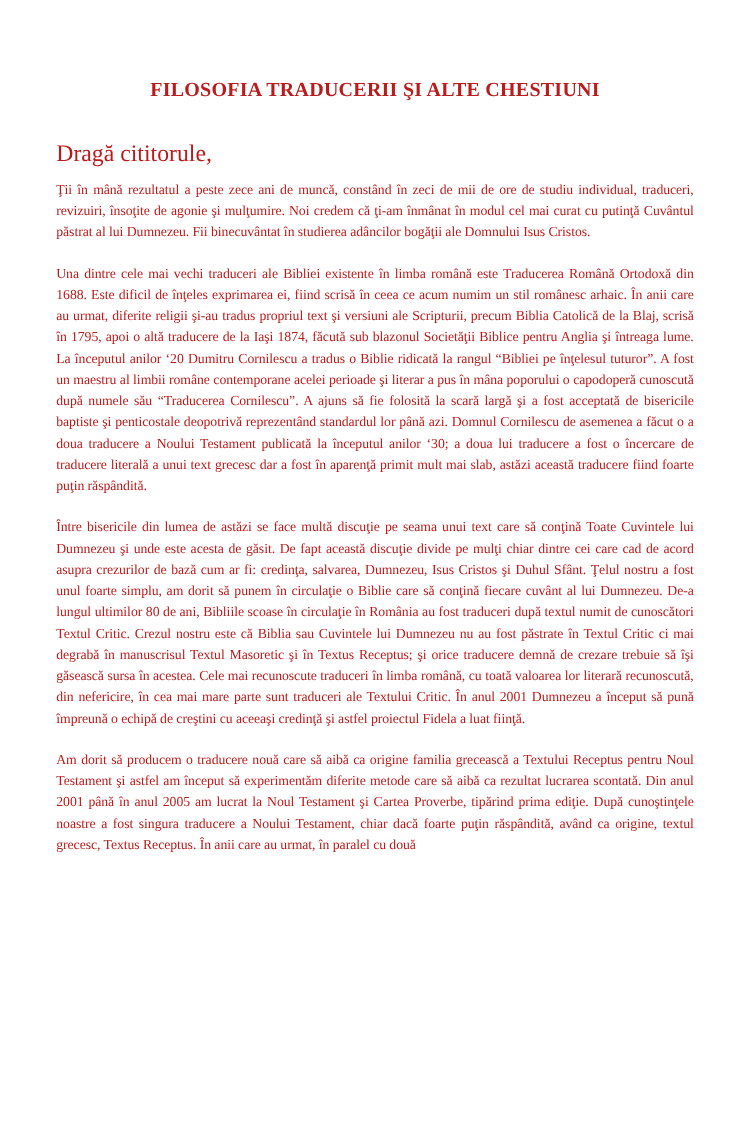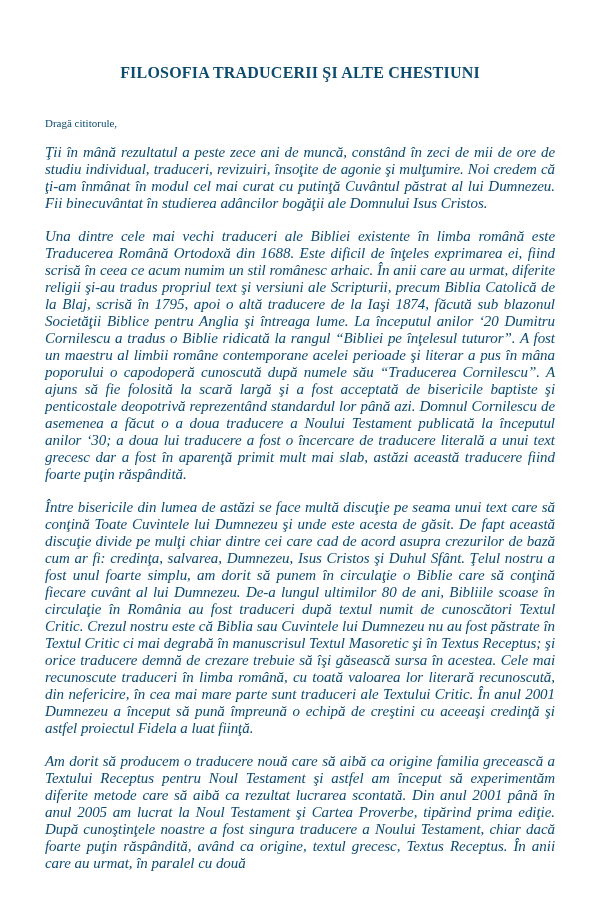--- a/index.html
+++ b/index.html
@@ -11,43 +11,42 @@
     width: 600px;
     height: 900px;
     overflow: hidden;
   }
   .page {
     box-sizing: border-box;
     width: 600px;
     height: 900px;
     padding: 62px 45px 0 45px;
     background: #ffffff;
-    color: #0c4a6e;
+    color: #b91c1c;
     font-family: "Liberation Serif", "DejaVu Serif", serif;
   }
   .title-block {
     text-align: center;
     font-weight: bold;
     font-size: 16px;
     line-height: 21px;
     letter-spacing: 0.2px;
     margin: 0 0 32px 0;
   }
   .salutation {
     margin: 0 0 12px 0;
-    font-size: 11px;
+    font-size: 19px;
     line-height: 17px;
   }
   .para {
     margin: 0 0 16px 0;
-    font-size: 15px;
+    font-size: 11px;
     line-height: 17px;
     text-align: justify;
     letter-spacing: -0.05px;
-    font-style: italic;
   }
 </style>
 </head>
 <body>
 
 <div class="page">
   <header class="title-block">
     <div>FILOSOFIA TRADUCERII ŞI ALTE CHESTIUNI</div>
   </header>
 

